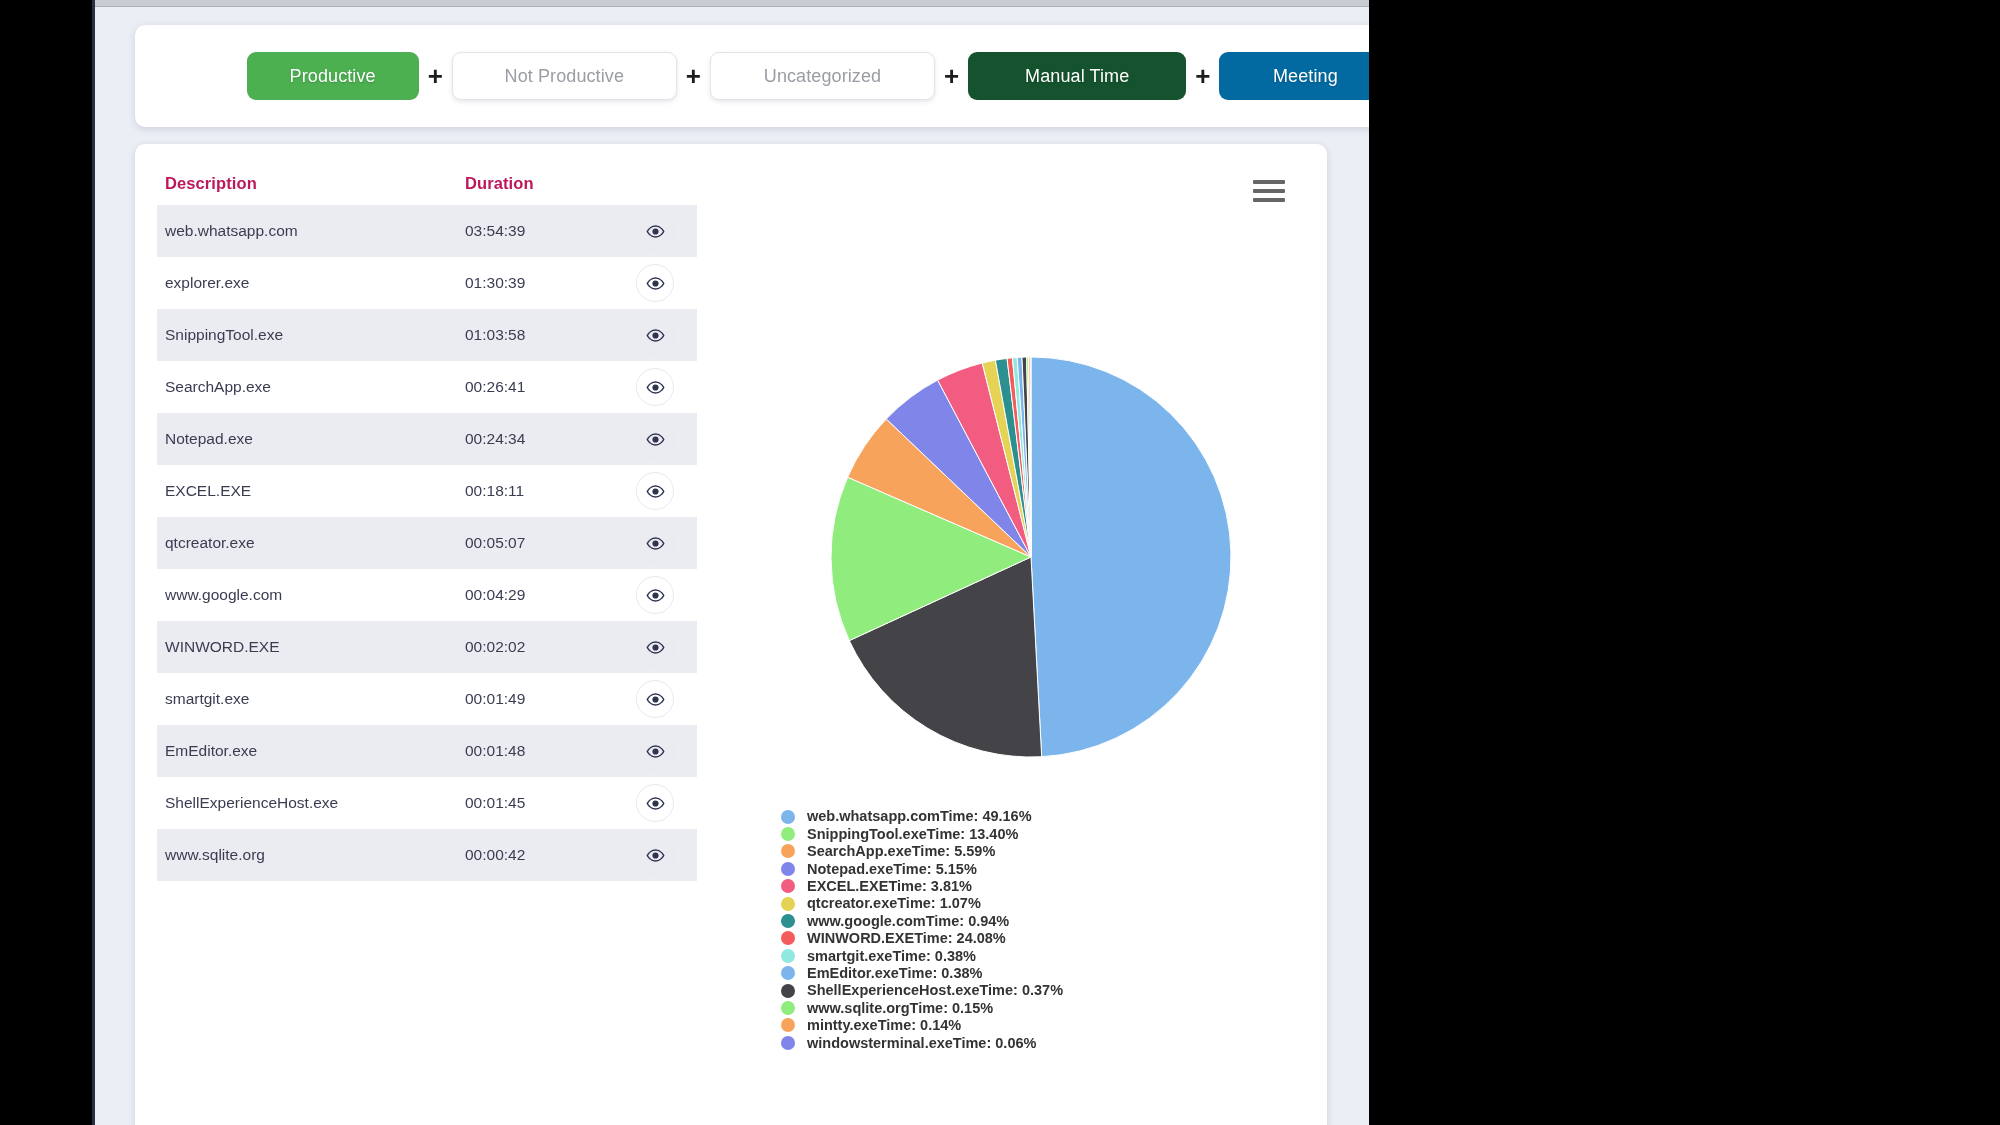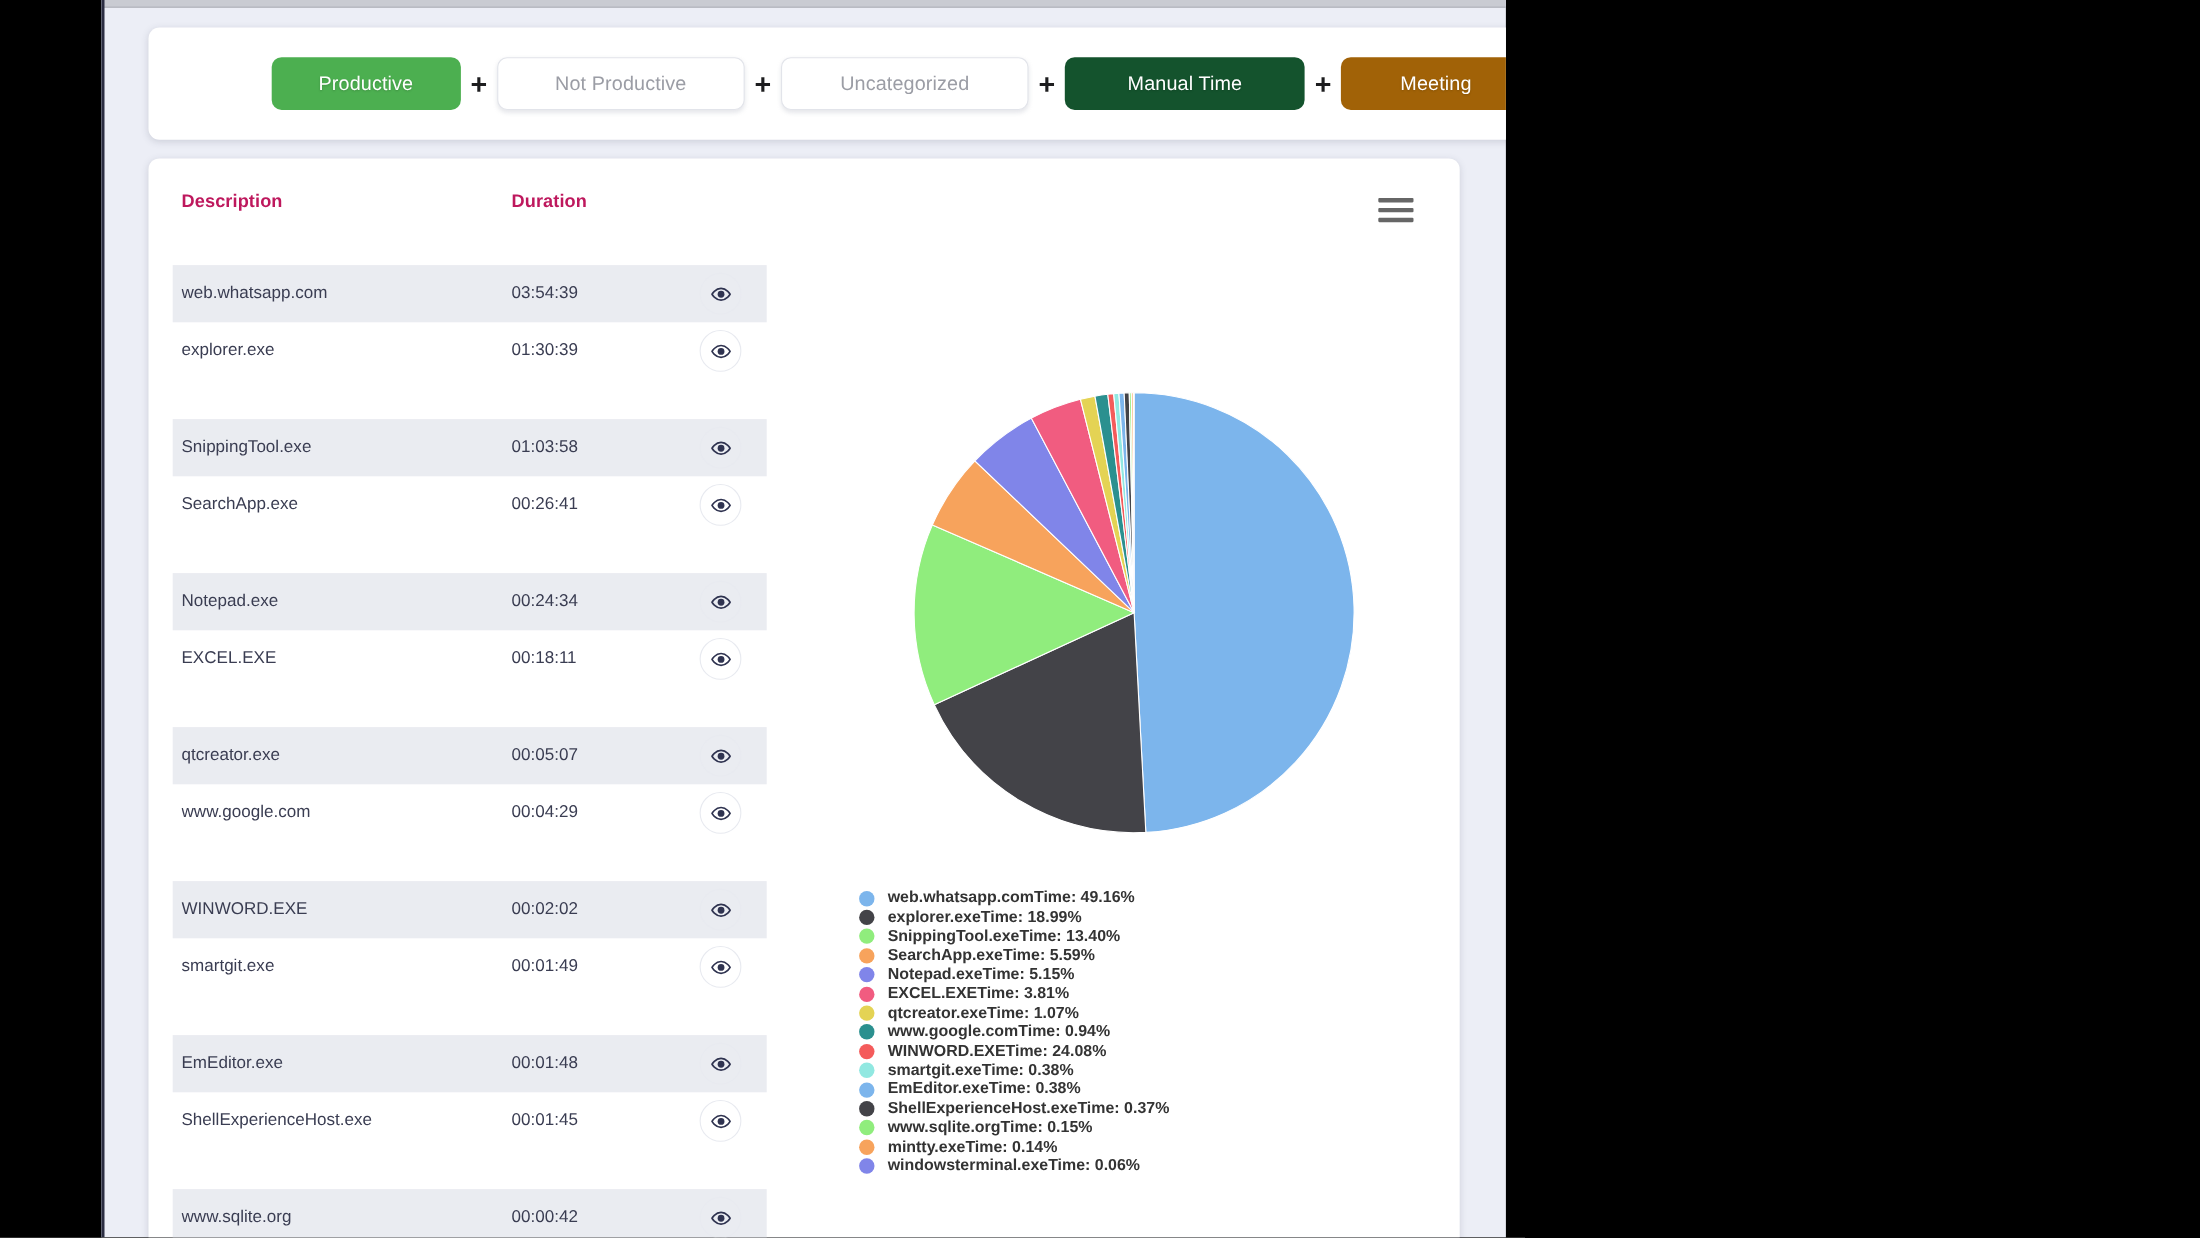--- a/index.html
+++ b/index.html
@@ -84,21 +84,21 @@
   }
   .th.desc { width: 300px; }
   .th.dur  { width: 200px; }
 
   .trow {
     display: flex; align-items: center;
     height: 52px;
     width: 540px;
     padding-left: 8px;
   }
-  .trow.alt { background: #eaecf1; margin-top: 36px; }
+  .trow.alt { background: #eaecf1; }
   .td-desc {
     width: 300px; font-size: 15.5px; color: #3a3d52;
     white-space: nowrap; overflow: hidden;
   }
   .td-dur {
     width: 150px; font-size: 15.5px; color: #3a3d52;
   }
   .td-act { width: 80px; display: flex; justify-content: center; }
   .eye-btn {
     width: 38px; height: 38px; border-radius: 50%;
@@ -157,21 +157,21 @@
     <div class="card" id="cat-card">
       <div class="cat-row" id="cat-row">
           <div class="cat-btn filled" style="background: rgb(76, 175, 80); min-width: 172px;">Productive</div>
           <span class="plus">+</span>
           <div class="cat-btn ghost" style="min-width: 225px;">Not Productive</div>
           <span class="plus">+</span>
           <div class="cat-btn ghost" style="min-width: 225px;">Uncategorized</div>
           <span class="plus">+</span>
           <div class="cat-btn filled" style="background: #14532d; min-width: 218px;">Manual Time</div>
           <span class="plus">+</span>
-          <div class="cat-btn filled" style="background: #a16207; min-width: 172px;">Meeting</div>
+          <div class="cat-btn filled" style="background: #0369a1; min-width: 172px;">Meeting</div>
         </div>
     </div>
 
     <div class="card" id="main-card">
 
       <div class="table-wrap">
         <div class="thead">
           <div class="th desc">Description</div>
           <div class="th dur">Duration</div>
         </div>
@@ -359,24 +359,20 @@
               <path d="M 205 205 L 202.48729453797114 5.015784844750584 A 200 200 0 0 1 204.2461703143214 5.001420653033165 Z" fill="#F7A35C" stroke="#ffffff" stroke-width="1"></path>
               <path d="M 205 205 L 204.2461703143214 5.001420653033165 A 200 200 0 0 1 204.99999999999977 5 Z" fill="#8085E9" stroke="#ffffff" stroke-width="1"></path>
             </svg>
         </div>
         <div class="legend" id="legend">
             <div class="legend-item">
               <span class="swatch" style="background: rgb(124, 181, 236);"></span>
               <span class="legend-label">web.whatsapp.comTime: 49.16%</span>
             </div>
             <div class="legend-item">
-              <span class="swatch" style="background: rgb(67, 67, 72);"></span>
-              <span class="legend-label">explorer.exeTime: 18.99%</span>
-            </div>
-            <div class="legend-item">
               <span class="swatch" style="background: rgb(144, 237, 125);"></span>
               <span class="legend-label">SnippingTool.exeTime: 13.40%</span>
             </div>
             <div class="legend-item">
               <span class="swatch" style="background: rgb(247, 163, 92);"></span>
               <span class="legend-label">SearchApp.exeTime: 5.59%</span>
             </div>
             <div class="legend-item">
               <span class="swatch" style="background: rgb(128, 133, 233);"></span>
               <span class="legend-label">Notepad.exeTime: 5.15%</span>

